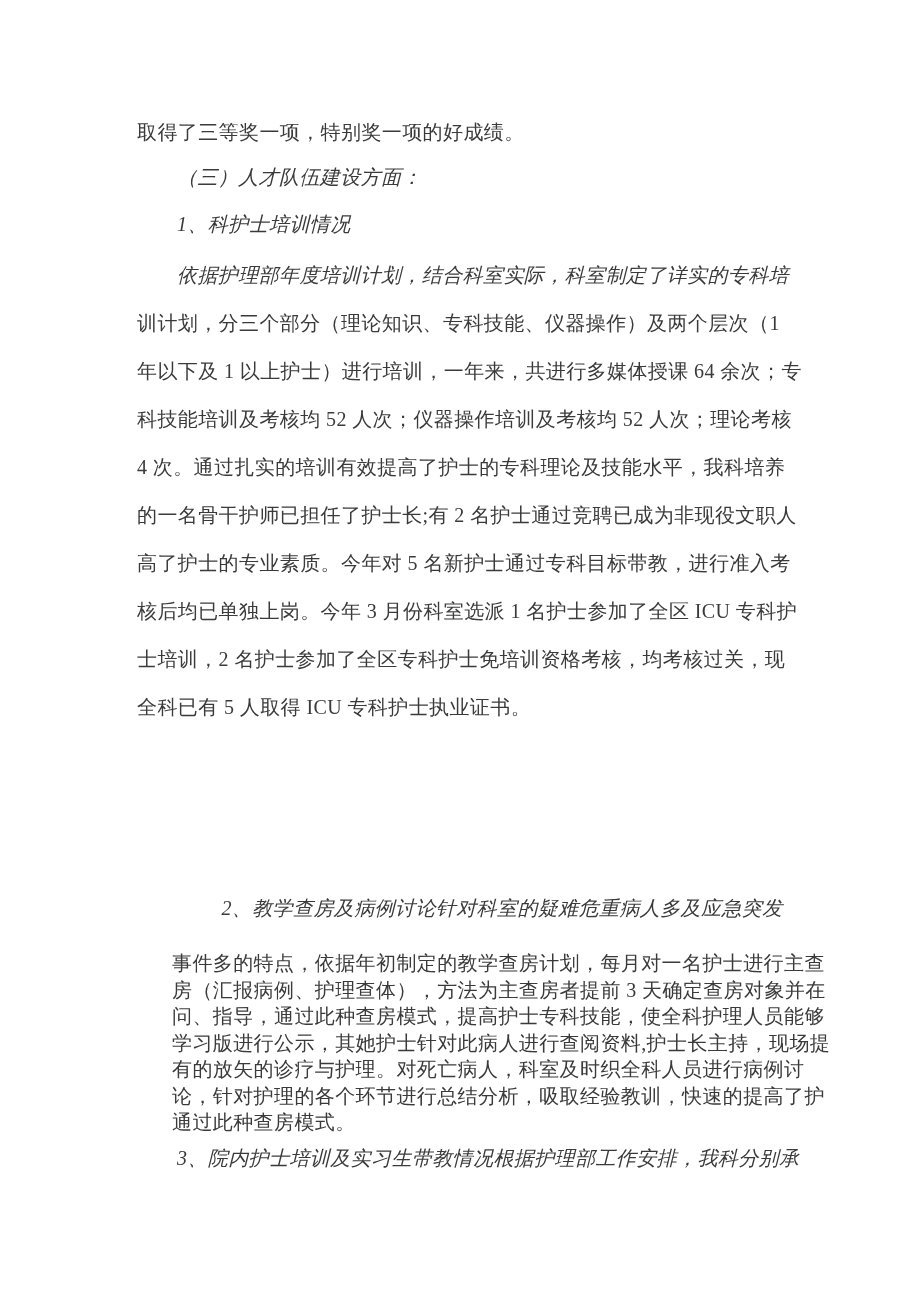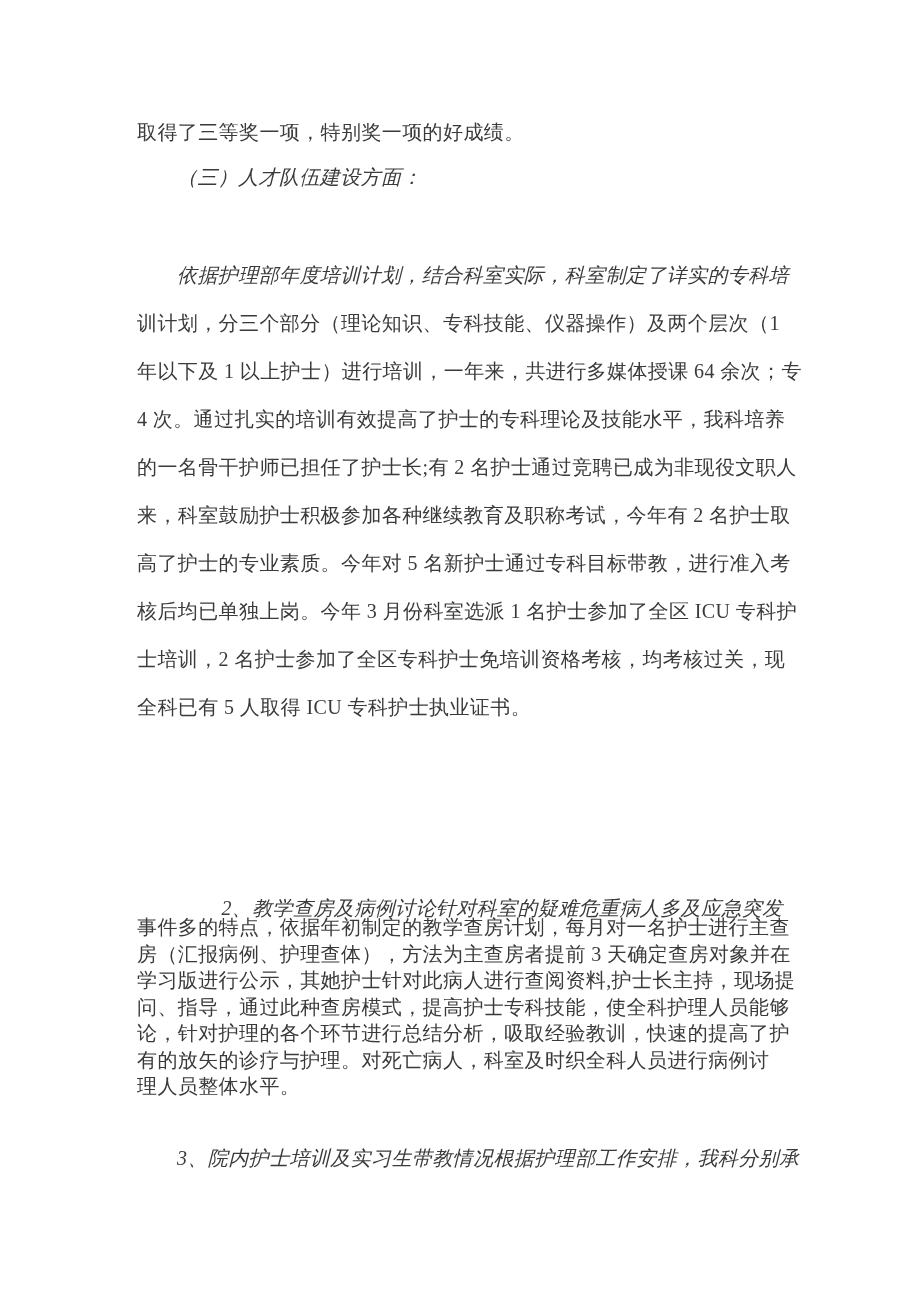--- a/index.html
+++ b/index.html
@@ -29,59 +29,62 @@
   .lh-wide  { line-height: 48px; }
   
   .lh-tight { line-height: 26.5px; }
   
   .indent-first .line:first-child { text-indent: 40px; font-style: italic; }
   .b1 { top: 108px; }
   .b2 { top: 153px; }
   .b3 { top: 200px; }
   .b4 { top: 251px; }
   .b5 { top: 884px; text-align: center; }
-  .b6 { top: 914px; }
+  .b6 { top: 950px; margin-left: 35px; }
   .b7 { top: 1134px; }
 </style>
 </head>
 <body>
 
 <div class="page">
   <div class="block b1 lh-wide">
       <div class="line">取得了三等奖一项，特别奖一项的好成绩。</div>
     </div>
 
   <div class="block b2 lh-wide indent-first">
       <div class="line">（三）人才队伍建设方面：</div>
     </div>
 
+  <div class="block b3 lh-wide indent-first">
+      <div class="line">1、科护士培训情况</div>
+    </div>
 
   <div class="block b4 lh-wide indent-first">
       <div class="line">依据护理部年度培训计划，结合科室实际，科室制定了详实的专科培</div>
       <div class="line">训计划，分三个部分（理论知识、专科技能、仪器操作）及两个层次（1</div>
       <div class="line">年以下及 1 以上护士）进行培训，一年来，共进行多媒体授课 64 余次；专</div>
+      <div class="line">科技能培训及考核均 52 人次；仪器操作培训及考核均 52 人次；理论考核</div>
       <div class="line">4 次。通过扎实的培训有效提高了护士的专科理论及技能水平，我科培养</div>
       <div class="line">的一名骨干护师已担任了护士长;有 2 名护士通过竞聘已成为非现役文职人</div>
-      <div class="line">来，科室鼓励护士积极参加各种继续教育及职称考试，今年有 2 名护士取</div>
       <div class="line">高了护士的专业素质。今年对 5 名新护士通过专科目标带教，进行准入考</div>
       <div class="line">核后均已单独上岗。今年 3 月份科室选派 1 名护士参加了全区 ICU 专科护</div>
       <div class="line">士培训，2 名护士参加了全区专科护士免培训资格考核，均考核过关，现</div>
       <div class="line">全科已有 5 人取得 ICU 专科护士执业证书。</div>
     </div>
 
   <div class="block b5 lh-wide indent-first">
       <div class="line">2、教学查房及病例讨论针对科室的疑难危重病人多及应急突发</div>
     </div>
 
   <div class="block b6 lh-tight">
       <div class="line">事件多的特点，依据年初制定的教学查房计划，每月对一名护士进行主查</div>
       <div class="line">房（汇报病例、护理查体），方法为主查房者提前 3 天确定查房对象并在</div>
+      <div class="line">问、指导，通过此种查房模式，提高护士专科技能，使全科护理人员能够</div>
       <div class="line">学习版进行公示，其她护士针对此病人进行查阅资料,护士长主持，现场提</div>
-      <div class="line">问、指导，通过此种查房模式，提高护士专科技能，使全科护理人员能够</div>
+      <div class="line">有的放矢的诊疗与护理。对死亡病人，科室及时织全科人员进行病例讨</div>
       <div class="line">论，针对护理的各个环节进行总结分析，吸取经验教训，快速的提高了护</div>
-      <div class="line">有的放矢的诊疗与护理。对死亡病人，科室及时织全科人员进行病例讨</div>
-      <div class="line">理人员整体水平。</div>
+      <div class="line">通过此种查房模式。</div>
     </div>
 
   <div class="block b7 lh-wide indent-first">
       <div class="line">3、院内护士培训及实习生带教情况根据护理部工作安排，我科分别承</div>
     </div>
 </div>
 
 </body></html>

